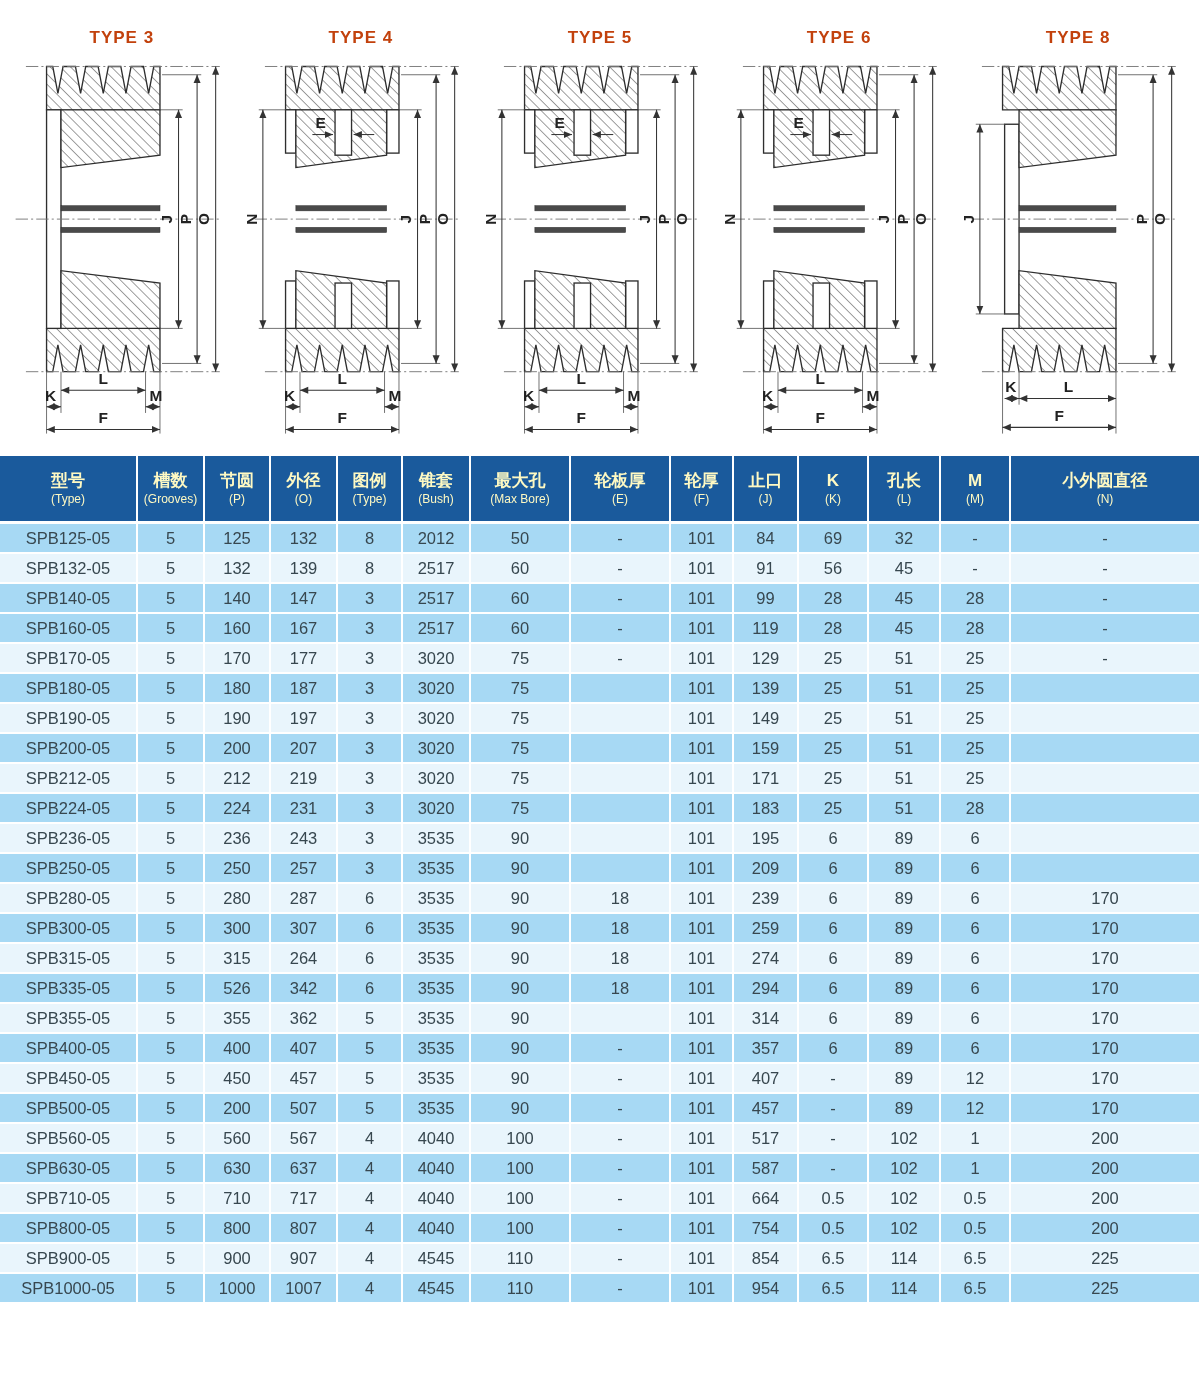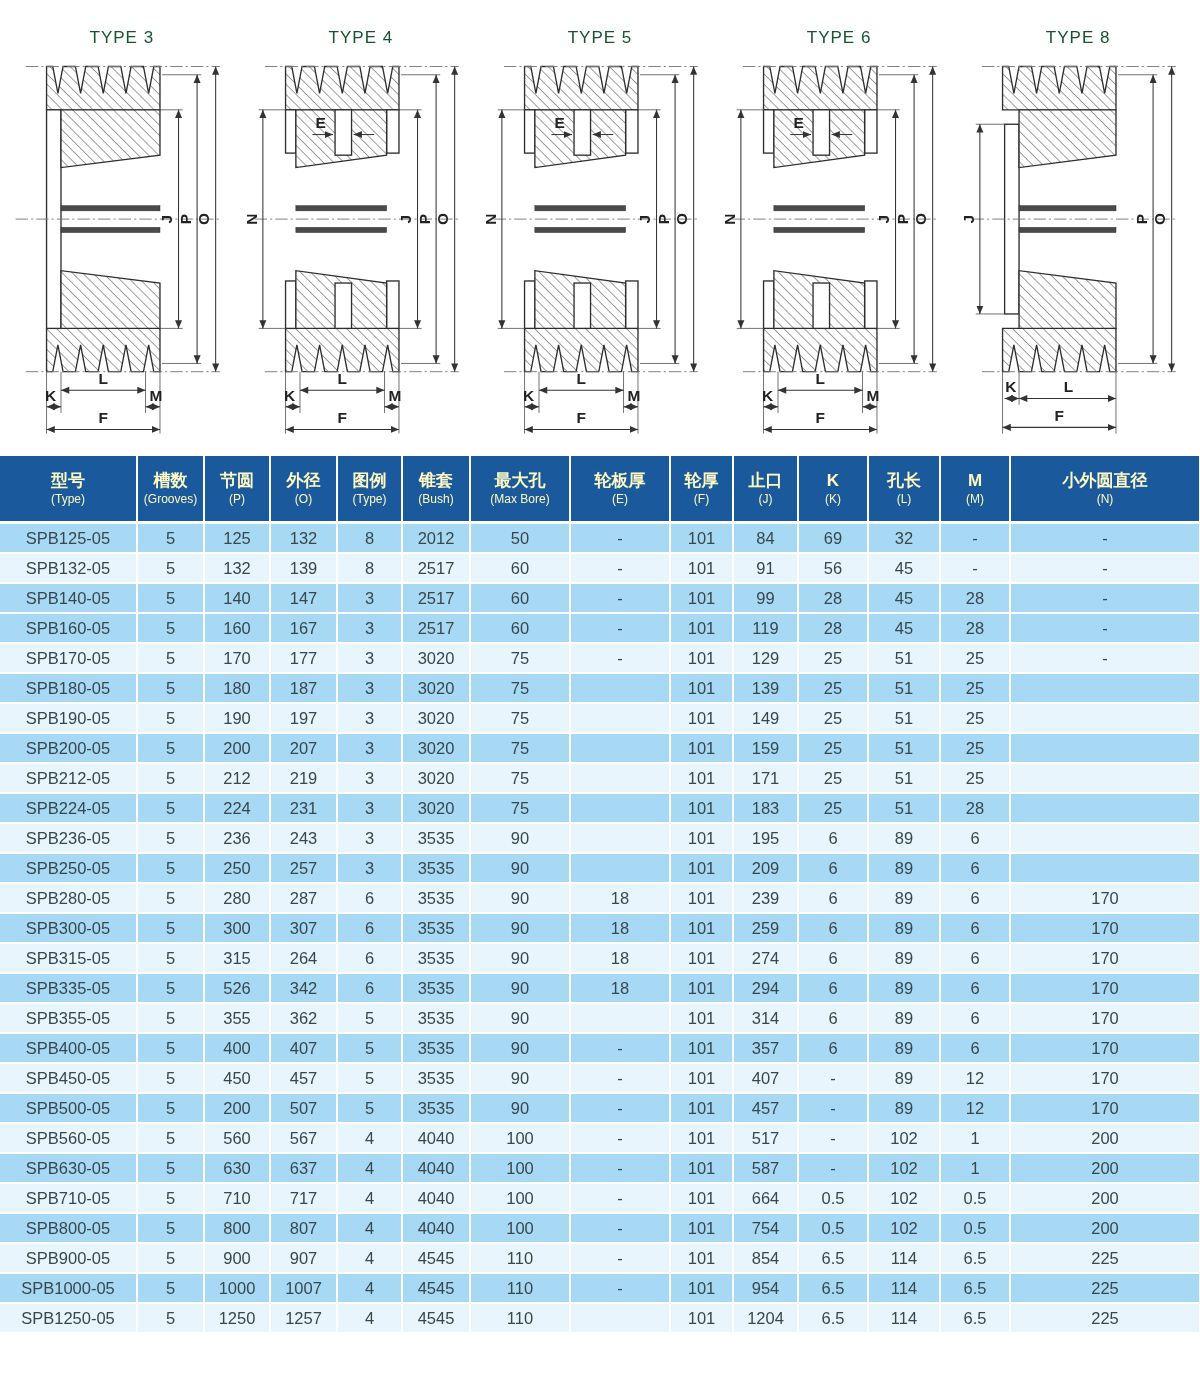--- a/index.html
+++ b/index.html
@@ -1,21 +1,21 @@
 <!DOCTYPE html>
 <html><head>
 <meta charset="utf-8">
 <style>
   html,body{margin:0;padding:0;background:#ffffff;}
   body{width:1200px;font-family:"Liberation Sans",sans-serif;}
 
   
   .diagrams{display:flex;justify-content:space-between;padding:14px 6px 0;height:452px;box-sizing:border-box;}
   .diagram{width:19.5%;text-align:center;}
-  .dg-title{font-size:17px;font-weight:normal;color:#14532d;letter-spacing:1px;margin:14px 0 2px;}
+  .dg-title{font-size:17px;font-weight:bold;color:#c2410c;letter-spacing:1px;margin:14px 0 2px;}
   .diagram svg{width:100%;height:398px;}
 
   svg .hatched{fill:url(#hatch);stroke:#2e2e2e;stroke-width:1.3;}
   svg .plate{fill:#ffffff;stroke:#2e2e2e;stroke-width:1.3;}
   svg .bar{fill:#4a4a4a;stroke:#2e2e2e;stroke-width:0.5;}
   svg .cline{stroke:#777;stroke-width:0.9;stroke-dasharray:12 3 2 3;fill:none;}
   svg .ext{stroke:#555;stroke-width:0.8;}
   svg .dim{stroke:#333;stroke-width:1;marker-start:url(#mS);marker-end:url(#mE);}
   svg .dimtext{font:600 15px "Liberation Sans",sans-serif;fill:#222;}
 
@@ -758,30 +758,14 @@
         <td>4545</td>
         <td>110</td>
         <td>-</td>
         <td>101</td>
         <td>954</td>
         <td>6.5</td>
         <td>114</td>
         <td>6.5</td>
         <td>225</td>
       </tr>
-      <tr class="even">
-        <td>SPB1250-05</td>
-        <td>5</td>
-        <td>1250</td>
-        <td>1257</td>
-        <td>4</td>
-        <td>4545</td>
-        <td>110</td>
-        <td></td>
-        <td>101</td>
-        <td>1204</td>
-        <td>6.5</td>
-        <td>114</td>
-        <td>6.5</td>
-        <td>225</td>
-      </tr>
     </tbody>
 </table>
 
 </body></html>

